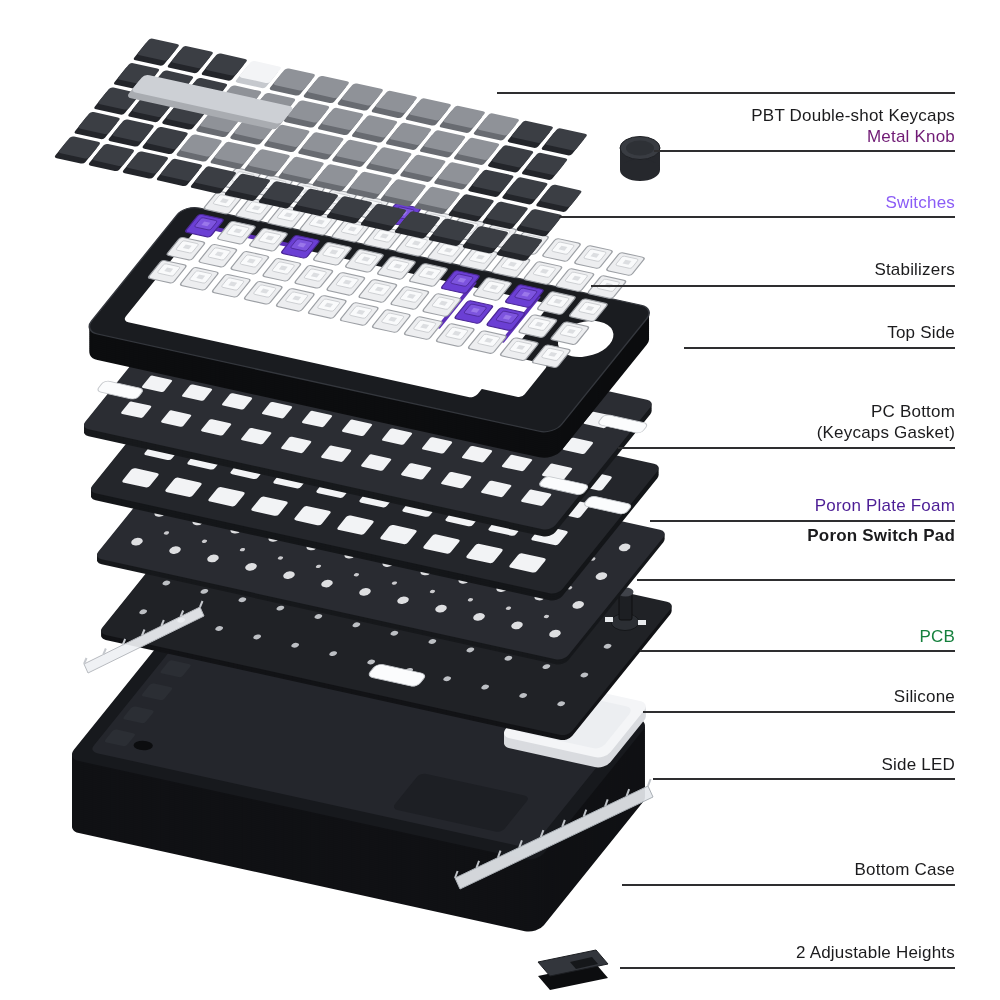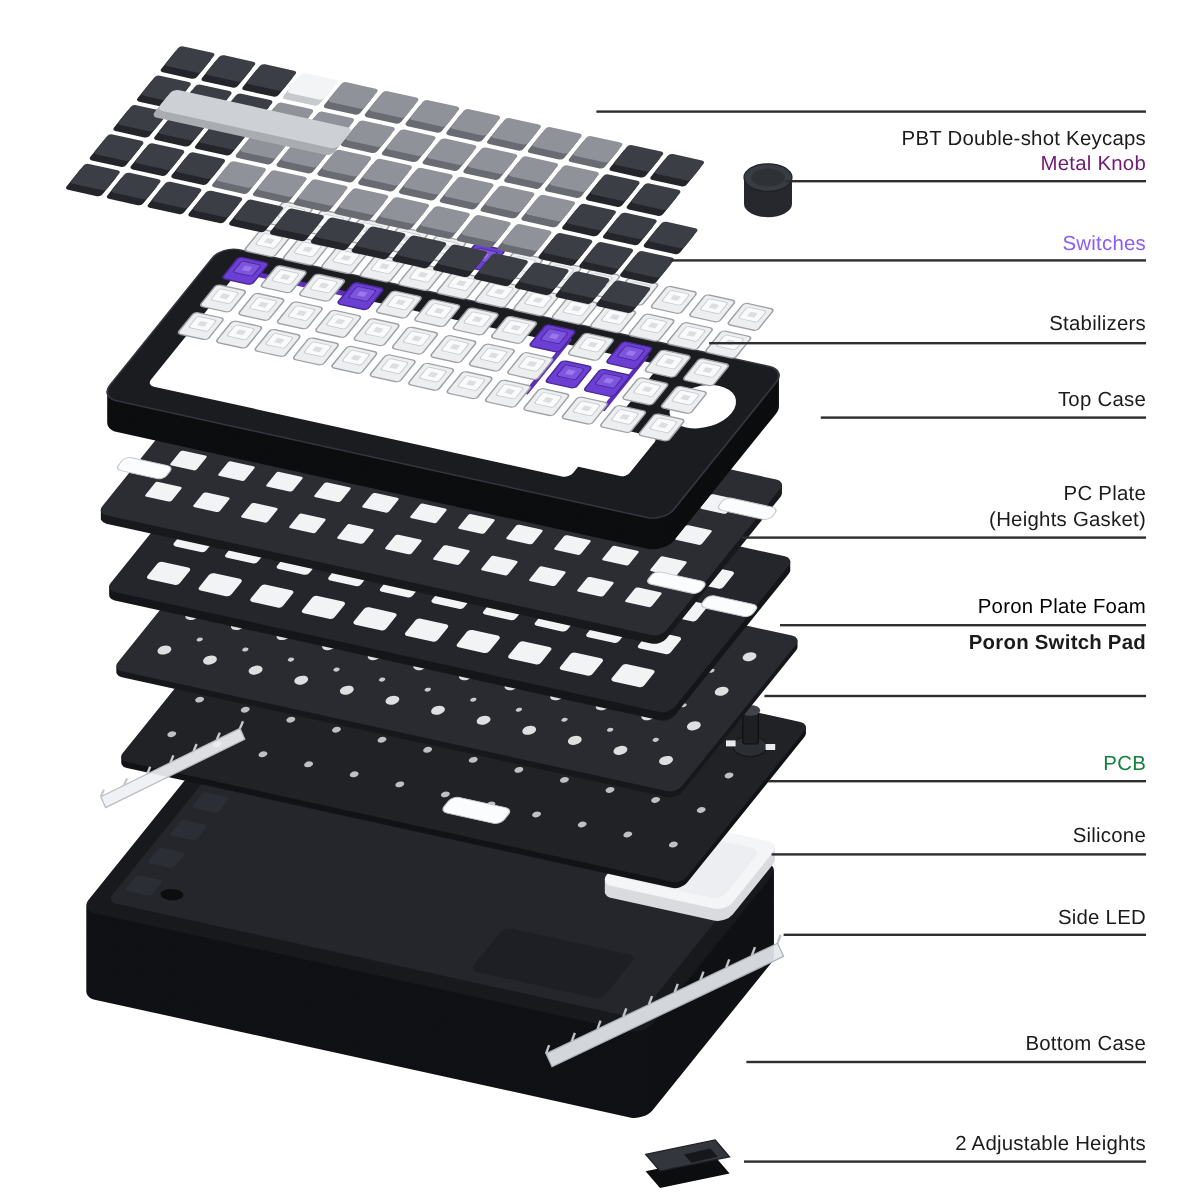--- a/index.html
+++ b/index.html
@@ -755,29 +755,29 @@
       <div class="leader-line" style="top: 150px; left: 654px; width: 301px; background: rgb(46, 46, 48);"></div>
       <div class="part-label" style="top: 191.5px; color: #8b5cf6;">
         <div>Switches</div>
       </div>
       <div class="leader-line" style="top: 216px; left: 559px; width: 396px; background: rgb(46, 46, 48);"></div>
       <div class="part-label" style="top: 258.5px; color: rgb(27, 27, 29);">
         <div>Stabilizers</div>
       </div>
       <div class="leader-line" style="top: 285px; left: 591px; width: 364px; background: rgb(46, 46, 48);"></div>
       <div class="part-label" style="top: 321.5px; color: rgb(27, 27, 29);">
-        <div>Top Case</div>
+        <div>Top Side</div>
       </div>
       <div class="leader-line" style="top: 347px; left: 684px; width: 271px; background: rgb(46, 46, 48);"></div>
       <div class="part-label" style="top: 400.5px; color: rgb(27, 27, 29);">
-        <div>PC Plate</div>
-        <div>(Heights Gasket)</div>
+        <div>PC Bottom</div>
+        <div>(Keycaps Gasket)</div>
       </div>
       <div class="leader-line" style="top: 447px; left: 618px; width: 337px; background: rgb(46, 46, 48);"></div>
-      <div class="part-label" style="top: 494.5px; color: #000000;">
+      <div class="part-label" style="top: 494.5px; color: #4c1d95;">
         <div>Poron Plate Foam</div>
       </div>
       <div class="leader-line" style="top: 520px; left: 650px; width: 305px; background: rgb(46, 46, 48);"></div>
       <div class="part-label" style="top: 525px; color: rgb(27, 27, 29); font-weight: bold;">
         <div>Poron Switch Pad</div>
       </div>
       <div class="leader-line" style="top: 579px; left: 637px; width: 318px; background: rgb(46, 46, 48);"></div>
       <div class="part-label" style="top: 625.5px; color: #15803d;">
         <div>PCB</div>
       </div>

